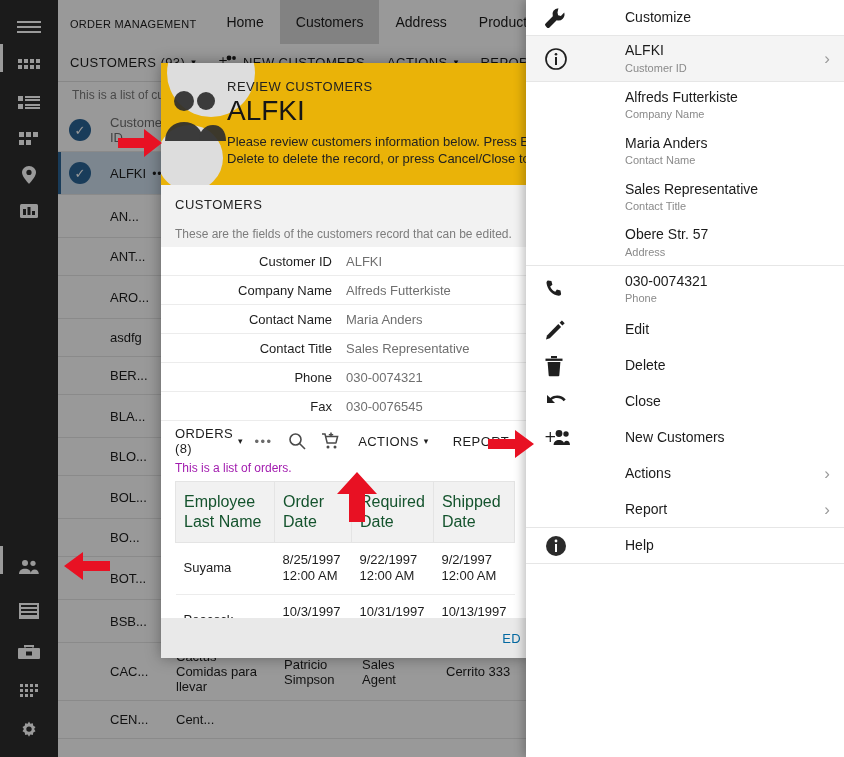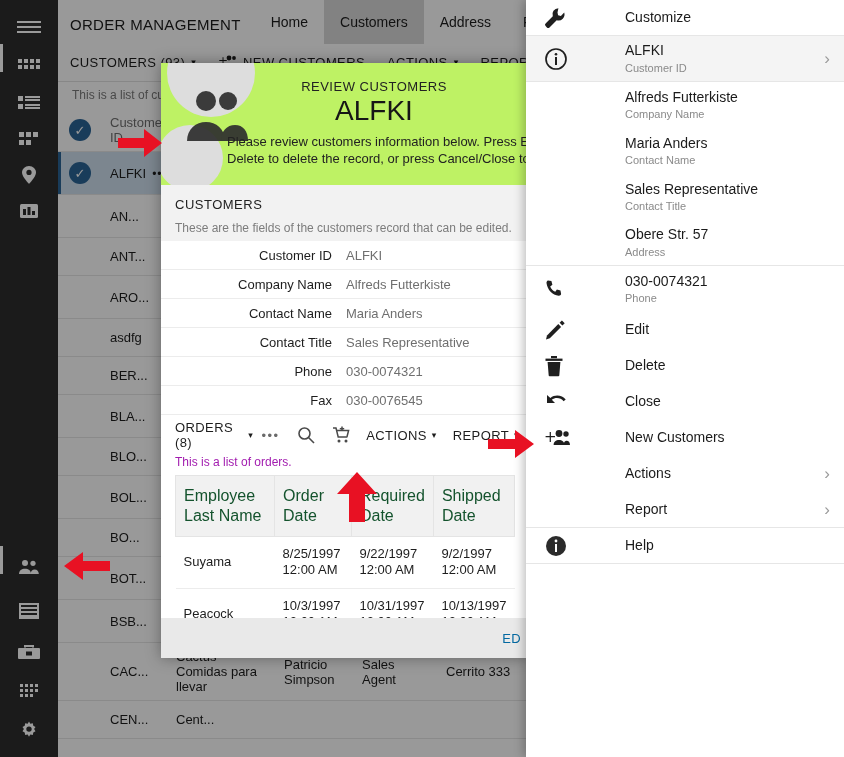--- a/index.html
+++ b/index.html
@@ -27,21 +27,21 @@
   .rail-mark {
     position: absolute; left: 0; width: 3px; height: 28px; background: #9a9a9a;
   }
 
   .topbar {
     position: absolute; left: 58px; top: 0; right: 0; height: 44px;
     background: #ffffff; display: flex; align-items: stretch;
   }
   .brand {
     display: flex; align-items: center; padding: 4px 14px 0 12px;
-    font-size: 15px; letter-spacing: .3px; color: #1d1d1d;
+    font-size: 11px; letter-spacing: .3px; color: #1d1d1d;
   }
   .navtab {
     display: flex; align-items: center; padding: 0 16px;
     font-size: 14px; color: #1d1d1d; white-space: nowrap;
   }
   .navtab.active { background: #d9d9d9; }
 
   .cmdbar {
     position: absolute; left: 58px; top: 44px; right: 0; height: 38px;
     background: #ffffff; display: flex; align-items: center;
@@ -88,46 +88,46 @@
   
   .scrim { position: absolute; inset: 0; background: rgba(0,0,0,.40); }
 
   
   .dlg {
     position: absolute; left: 161px; top: 63px; width: 368px; height: 595px;
     background: #ffffff; box-shadow: 0 0 14px rgba(0,0,0,.35);
     overflow: hidden;
   }
   .dlg-head {
-    position: relative; height: 122px; background: #bef264; overflow: hidden; text-align: center;
+    position: relative; height: 122px; background: #eab308; overflow: hidden;
   }
   .dlg-hero {
     position: absolute; left: -2px; top: 20px; width: 120px; height: 120px;
     color: #2e2e2e; opacity: .92;
   }
   .dlg-circ {
     position: absolute; border-radius: 50%; background: #dddddd;
   }
   .dlg-head-txt { position: absolute; left: 66px; top: 16px; right: 8px; }
   .dlg-kicker { font-size: 13px; letter-spacing: .5px; color: #222; }
   .dlg-title { font-size: 28px; color: #161616; margin-top: 2px; line-height: 1.1; }
   .dlg-sub { font-size: 13px; color: #222; margin-top: 6px; line-height: 1.35; white-space: nowrap; }
 
   .sec-head { padding: 12px 14px 6px 14px; background: #f2f2f2; }
   .sec-title { font-size: 13px; letter-spacing: .5px; color: #222; }
-  .sec-desc { font-size: 12px; color: #7c7c7c; margin-top: 9px; }
+  .sec-desc { font-size: 12px; color: #7c7c7c; margin-top: 15px; }
 
   .frow {
     display: flex; align-items: center; height: 29px;
     border-bottom: 1px solid #ececec; font-size: 13px;
   }
   .flab { width: 185px; text-align: right; padding-right: 14px; color: #1d1d1d; flex: none; }
   .fval { color: #6f6f6f; }
 
-  .obar { display: flex; align-items: center; height: 40px; padding: 0 10px 0 14px; gap: 0; }
+  .obar { display: flex; align-items: center; height: 40px; padding: 0 10px 0 14px; gap: 8px; }
   .obar .t { font-size: 13px; letter-spacing: .4px; color: #1d1d1d; display: flex; align-items: center; gap: 5px; }
   .obar .ico { width: 40px; display: flex; align-items: center; justify-content: center; color: #4a4a4a; }
   .onote { font-size: 12px; color: #a21caf; padding: 0 14px 6px 14px; }
 
   .otbl { width: 100%; border-collapse: collapse; }
   .otbl th {
     background: #f1f1f1; color: #14532d; font-weight: normal;
     font-size: 16px; text-align: left; padding: 10px 8px;
     border: 1px solid #e4e4e4; vertical-align: top; line-height: 1.25;
   }

